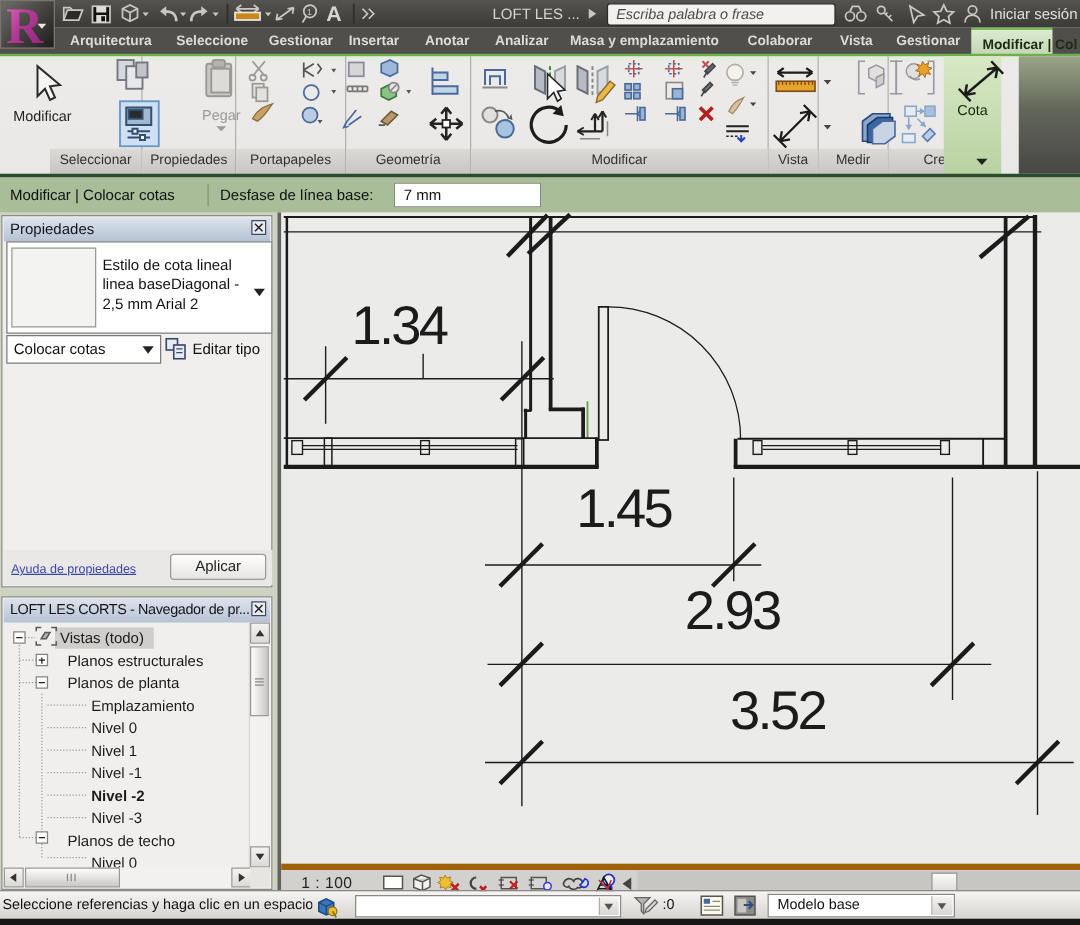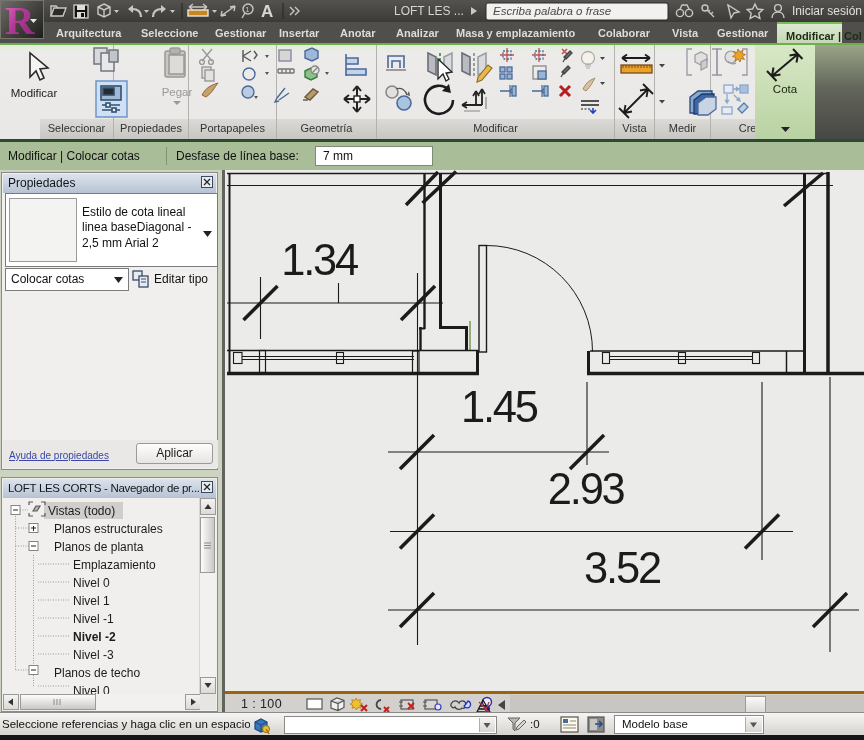--- a/index.html
+++ b/index.html
@@ -20,21 +20,21 @@
   #greenline{left:0;top:43px;width:864px;height:2px;background:#6fae4e;}
   
   #ribbon{left:0;top:45px;width:864px;height:94px;
      background:linear-gradient(#e2eeda 0px,#ecebe9 7px,#e9e8e6 100%);}
   .panel{position:absolute;top:0;height:94px;border-right:1px solid #b3b1ad;margin-left:40px;}
   .panel .lab{position:absolute;top:74px;left:0;right:0;height:20px;
       line-height:19px;text-align:center;font-size:11px;color:#323230;
       background:linear-gradient(#dcdad7,#c8c6c2);}
   #ribdark{position:absolute;left:815px;top:0;width:49px;height:94px;
       background:linear-gradient(#9aa588,#63665b 45%,#474745);}
-  #cotapanel{position:absolute;left:755px;top:0;width:60px;height:94px;
+  #cotapanel{position:absolute;left:755px;top:0;width:46px;height:94px;
       background:linear-gradient(#d8e8c6,#b9d2a2);}
   #cotapanel .lab{position:absolute;top:38px;left:0;right:0;text-align:center;
       font-size:11.5px;color:#16240e;}
   #ribborder{left:0;top:139px;width:864px;height:3px;background:#2c4a2c;}
   
   #optbar{left:0;top:142px;width:864px;height:28px;background:#a9bd98;}
   #optbar .t{position:absolute;top:0;height:28px;line-height:28px;font-size:12px;color:#111;}
   #optinput{position:absolute;left:315px;top:4px;width:118px;height:20px;
      background:#fff;border:1px solid #7e8a74;box-sizing:border-box;
      font-size:12px;line-height:18px;padding-left:7px;color:#111;}
@@ -49,21 +49,21 @@
      border:1px solid #3d4a5e;background:#e8ecf2;box-sizing:border-box;
      font-size:10px;line-height:10px;text-align:center;color:#222;}
   
   #props{left:1px;top:172px;width:217px;height:298px;}
   
   #brow{left:1px;top:477px;width:217px;height:235px;}
   
   #canvas{left:225px;top:170px;width:639px;height:521px;background:#ebebea;}
   
   #viewbar{left:225px;top:691px;width:639px;height:21px;background:#d3d1cd;
-     border-top:3px solid #a16207;box-sizing:border-box;}
+     border-top:5px solid #a16207;box-sizing:border-box;}
   
   #status{left:0;top:712px;width:864px;height:23px;
      background:linear-gradient(#f6f5f3,#d6d3d0);border-top:1px solid #8b8b89;box-sizing:border-box;}
   #taskbar{left:0;top:735px;width:864px;height:5px;background:#161616;}
 </style>
 </head>
 <body>
 <div class="abs" id="titlebar">
  <svg width="864" height="22" style="position:absolute;left:0;top:0">
   <g stroke="#c9c7c4" stroke-width="1.4" fill="none">

